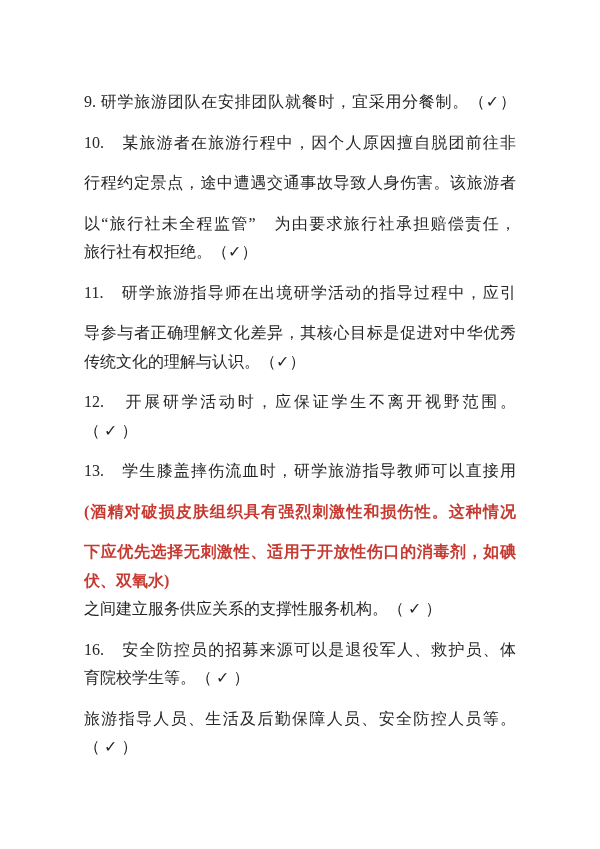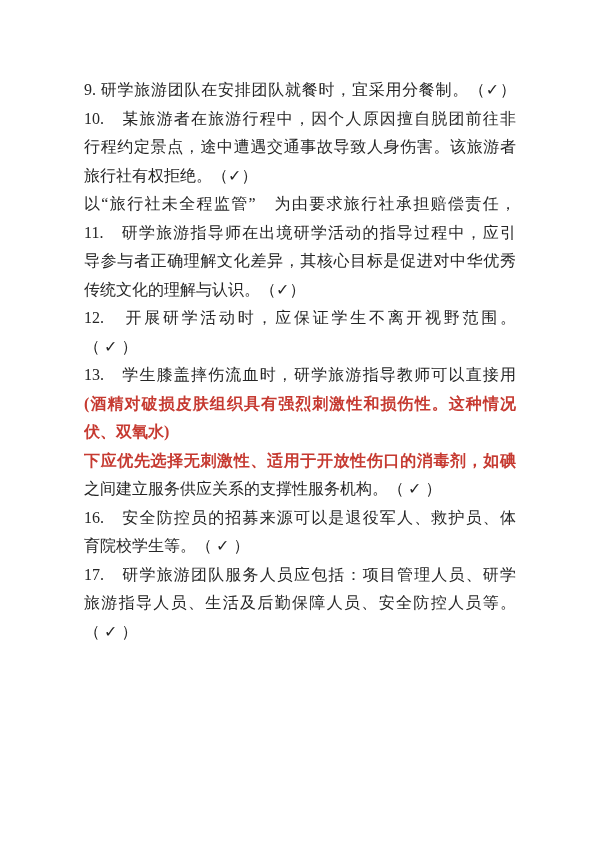--- a/index.html
+++ b/index.html
@@ -24,43 +24,43 @@
   }
   .line {
     height: 28.5px;
     line-height: 28.5px;
     text-align: justify;
     overflow: hidden;
     white-space: normal;
   }
   .line.stretch {
     text-align-last: justify;
+    margin-top: 12px;
   }
   .line.red {
     color: var(--red-color, #c63a31);
     font-weight: bold;
   }
 </style>
 </head>
 <body style="background: rgb(255, 255, 255);">
 
 <div class="doc-page">
     <div class="line stretch">9. 研学旅游团队在安排团队就餐时，宜采用分餐制。（✓）</div>
     <div class="line stretch">10.　某旅游者在旅游行程中，因个人原因擅自脱团前往非</div>
     <div class="line stretch">行程约定景点，途中遭遇交通事故导致人身伤害。该旅游者</div>
+    <div class="line stretch">以“旅行社未全程监管”　为由要求旅行社承担赔偿责任，</div>
     <div class="line">旅行社有权拒绝。（✓）</div>
-    <div class="line stretch">以“旅行社未全程监管”　为由要求旅行社承担赔偿责任，</div>
     <div class="line stretch">11.　研学旅游指导师在出境研学活动的指导过程中，应引</div>
     <div class="line stretch">导参与者正确理解文化差异，其核心目标是促进对中华优秀</div>
     <div class="line">传统文化的理解与认识。（✓）</div>
     <div class="line stretch">12.　开展研学活动时，应保证学生不离开视野范围。</div>
     <div class="line">（ ✓ ）</div>
     <div class="line stretch">13.　学生膝盖摔伤流血时，研学旅游指导教师可以直接用</div>
     <div class="line red stretch">(酒精对破损皮肤组织具有强烈刺激性和损伤性。这种情况</div>
+    <div class="line red stretch">下应优先选择无刺激性、适用于开放性伤口的消毒剂，如碘</div>
     <div class="line red">伏、双氧水)</div>
-    <div class="line red stretch">下应优先选择无刺激性、适用于开放性伤口的消毒剂，如碘</div>
     <div class="line">之间建立服务供应关系的支撑性服务机构。（ ✓ ）</div>
     <div class="line stretch">16.　安全防控员的招募来源可以是退役军人、救护员、体</div>
     <div class="line">育院校学生等。（ ✓ ）</div>
-    <div class="line stretch">17.　研学旅游团队服务人员应包括：项目管理人员、研学</div>
     <div class="line stretch">旅游指导人员、生活及后勤保障人员、安全防控人员等。</div>
     <div class="line">（ ✓ ）</div>
   </div>
 
 </body></html>

